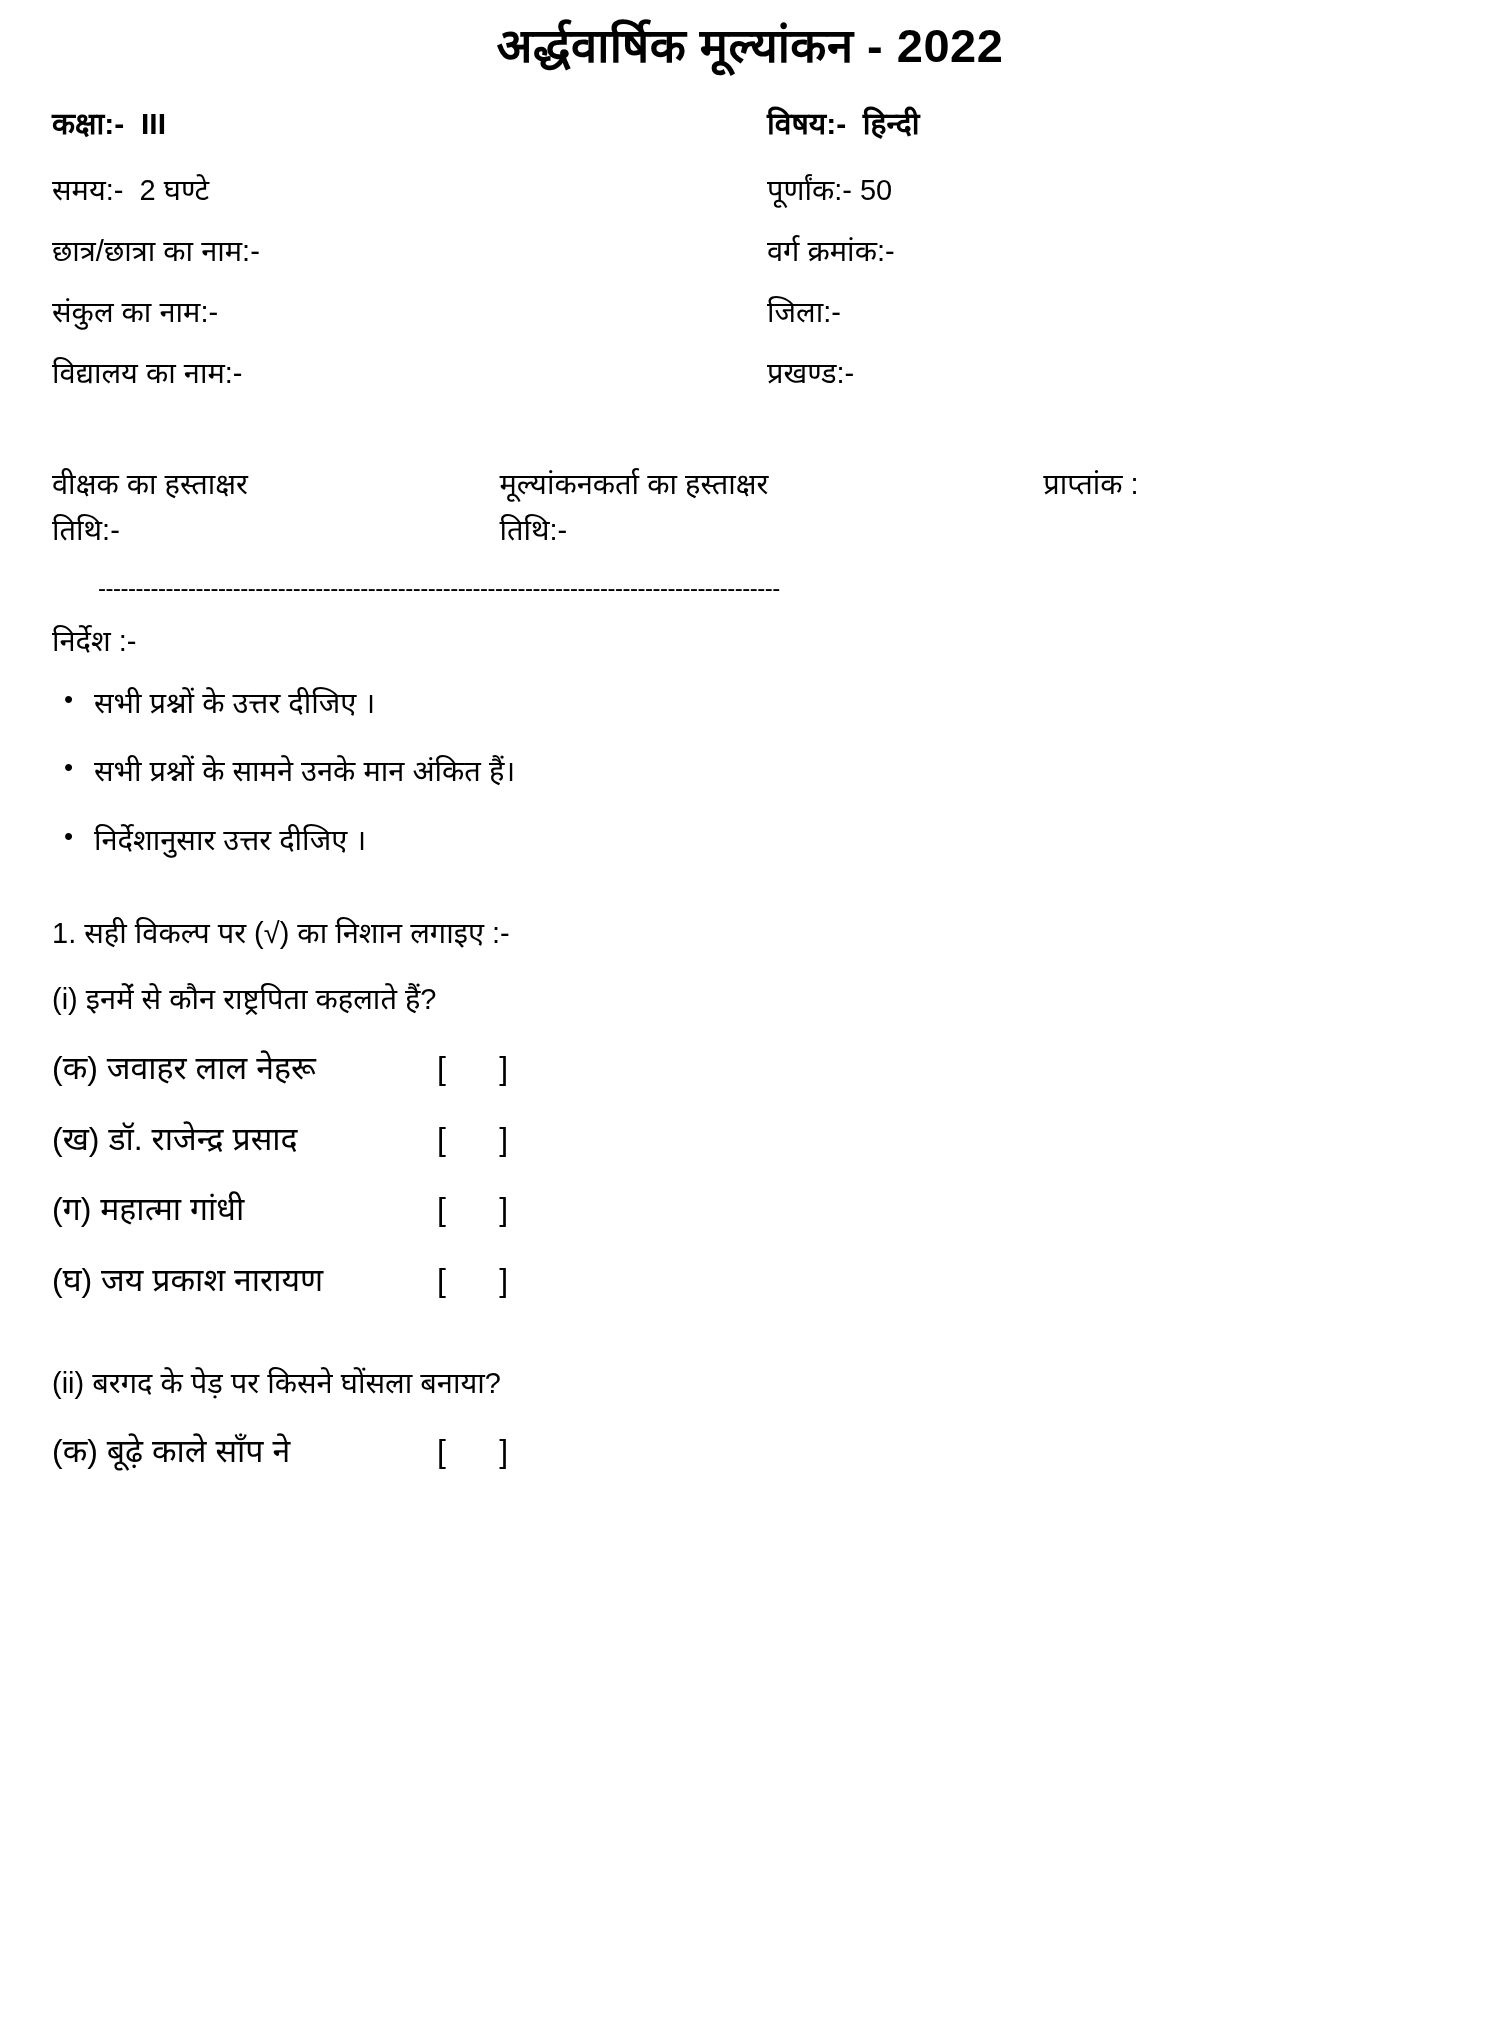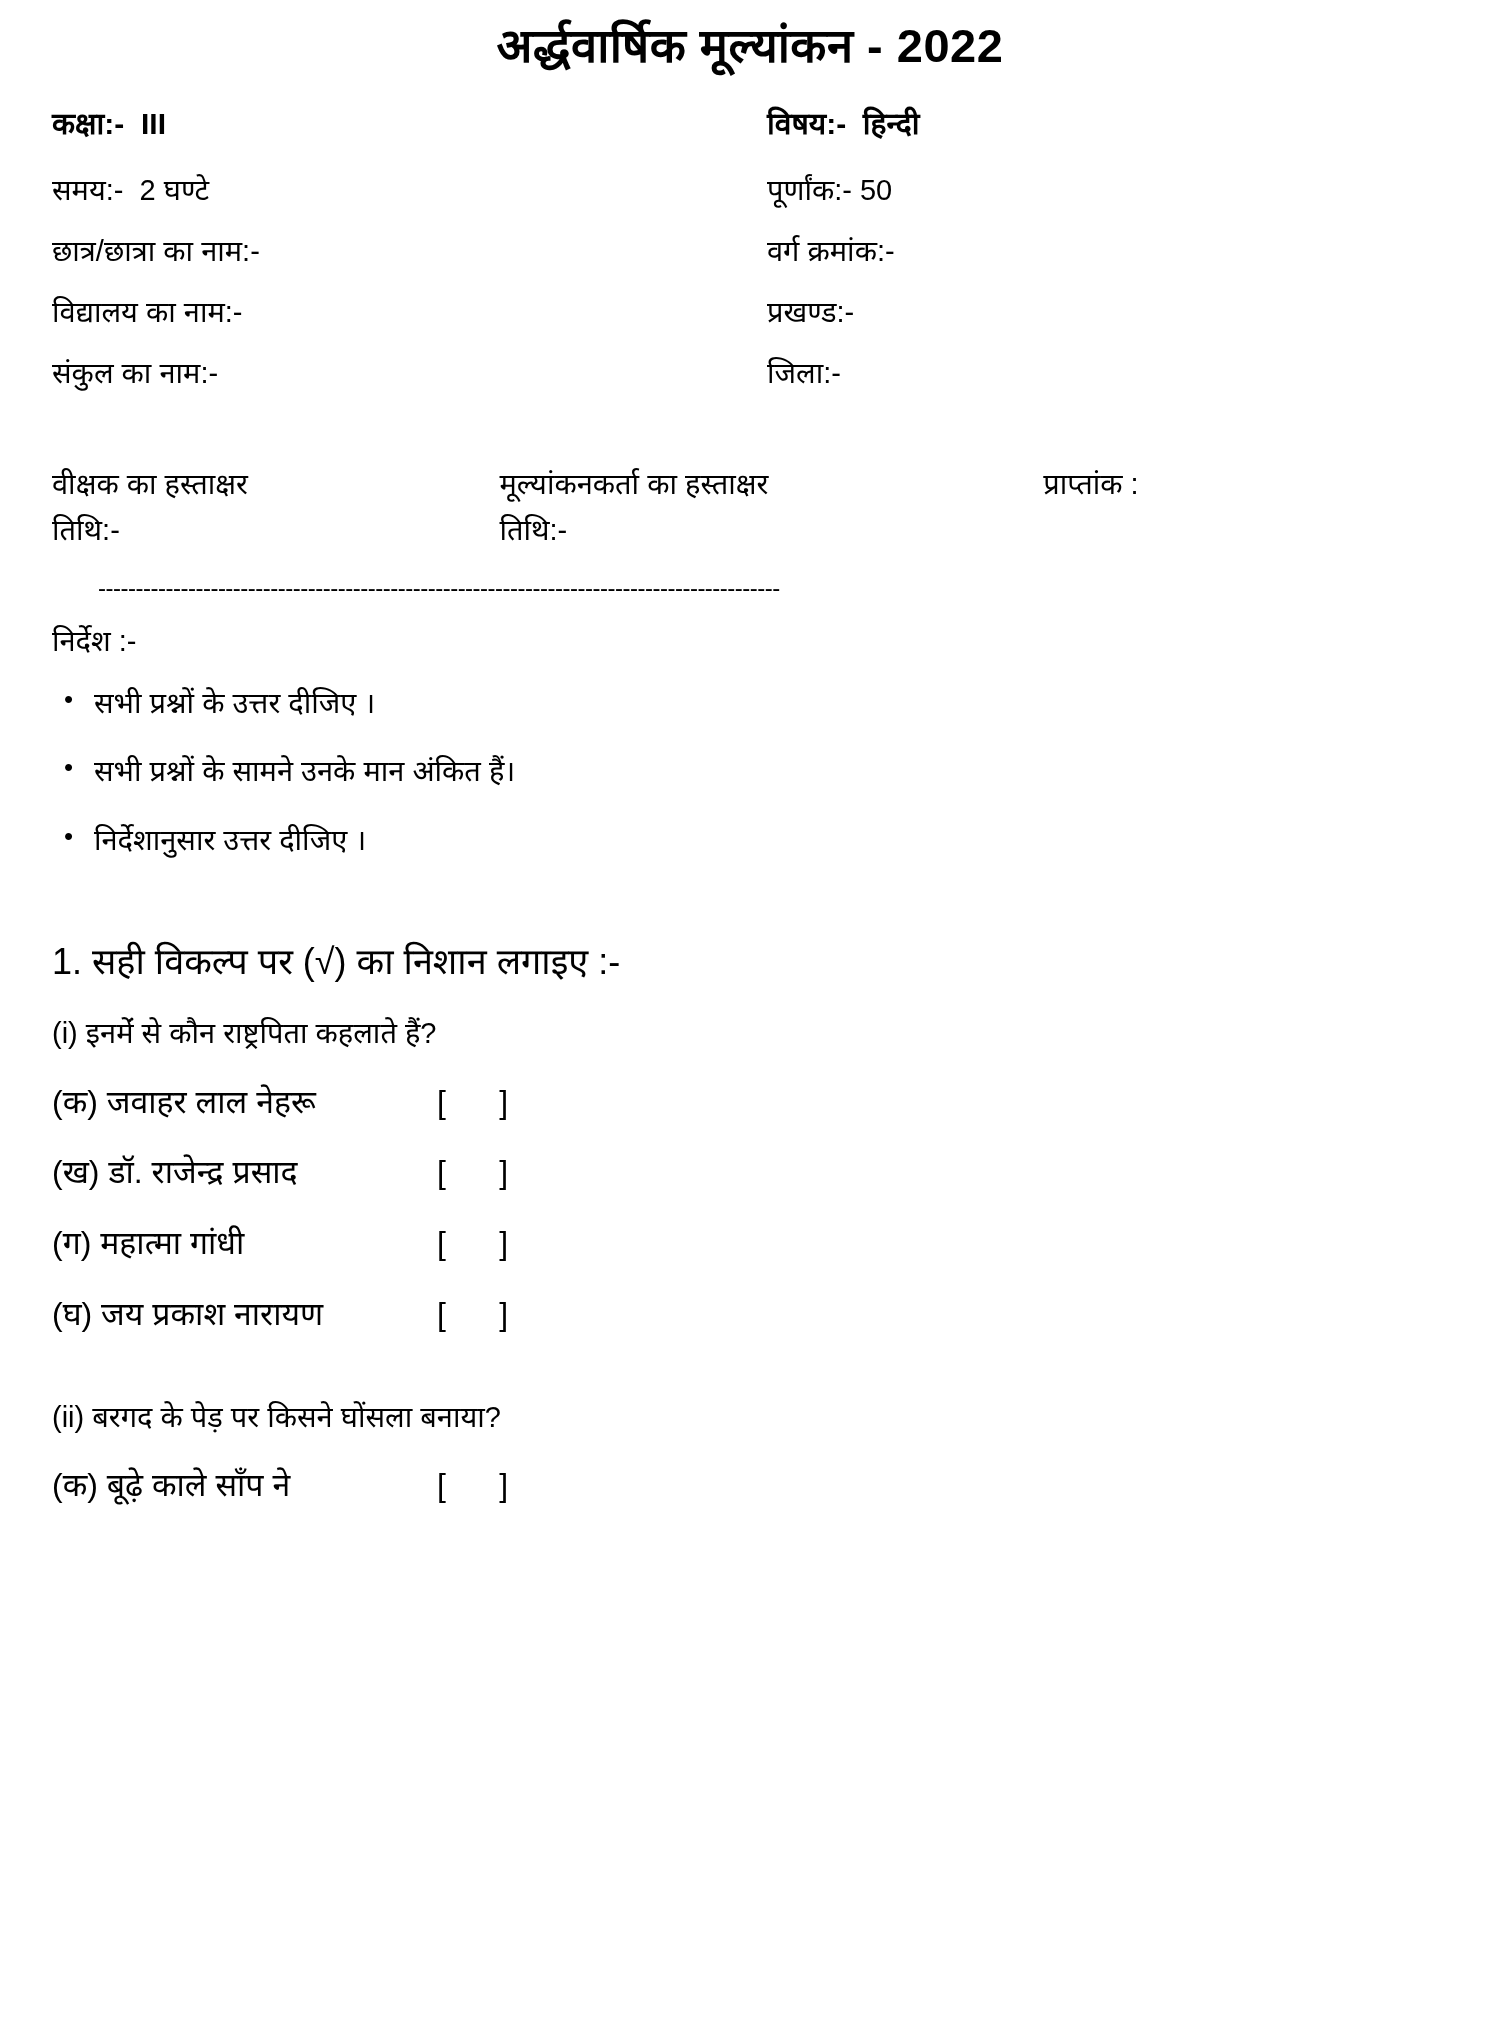--- a/index.html
+++ b/index.html
@@ -98,22 +98,22 @@
     padding-left: 34px;
   }
   ul.instructions li::before {
     content: "\2022";
     position: absolute;
     left: 4px;
     top: -2px;
     font-size: 26px;
   }
   .q-main {
-    font-size: 36px;
-    margin: 76px 0 26px 2px;
+    font-size: 29px;
+    margin: 52px 0 26px 2px;
     line-height: 1.4;
   }
   .q-sub {
     font-size: 29px;
     margin: 0 0 26px 2px;
     line-height: 1.4;
   }
   .opt-row {
     display: flex;
     align-items: flex-start;
@@ -163,33 +163,33 @@
     <div class="col-left">
       <div class="field">छात्र/छात्रा का नाम:-</div>
     </div>
     <div class="col-right">
       <div class="field">वर्ग क्रमांक:-</div>
     </div>
   </div>
 
   <div class="row">
     <div class="col-left">
+      <div class="field">संकुल का नाम:-</div>
+    </div>
+    <div class="col-right">
+      <div class="field">जिला:-</div>
+    </div>
+  </div>
+
+  <div class="row">
+    <div class="col-left">
       <div class="field">विद्यालय का नाम:-</div>
     </div>
     <div class="col-right">
       <div class="field">प्रखण्ड:-</div>
-    </div>
-  </div>
-
-  <div class="row">
-    <div class="col-left">
-      <div class="field">संकुल का नाम:-</div>
-    </div>
-    <div class="col-right">
-      <div class="field">जिला:-</div>
     </div>
   </div>
 
   <div class="sig-block">
     <div class="sig-1">
       <div class="field">वीक्षक का हस्ताक्षर</div>
     </div>
     <div class="sig-2">
       <div class="field">मूल्यांकनकर्ता का हस्ताक्षर</div>
     </div>

